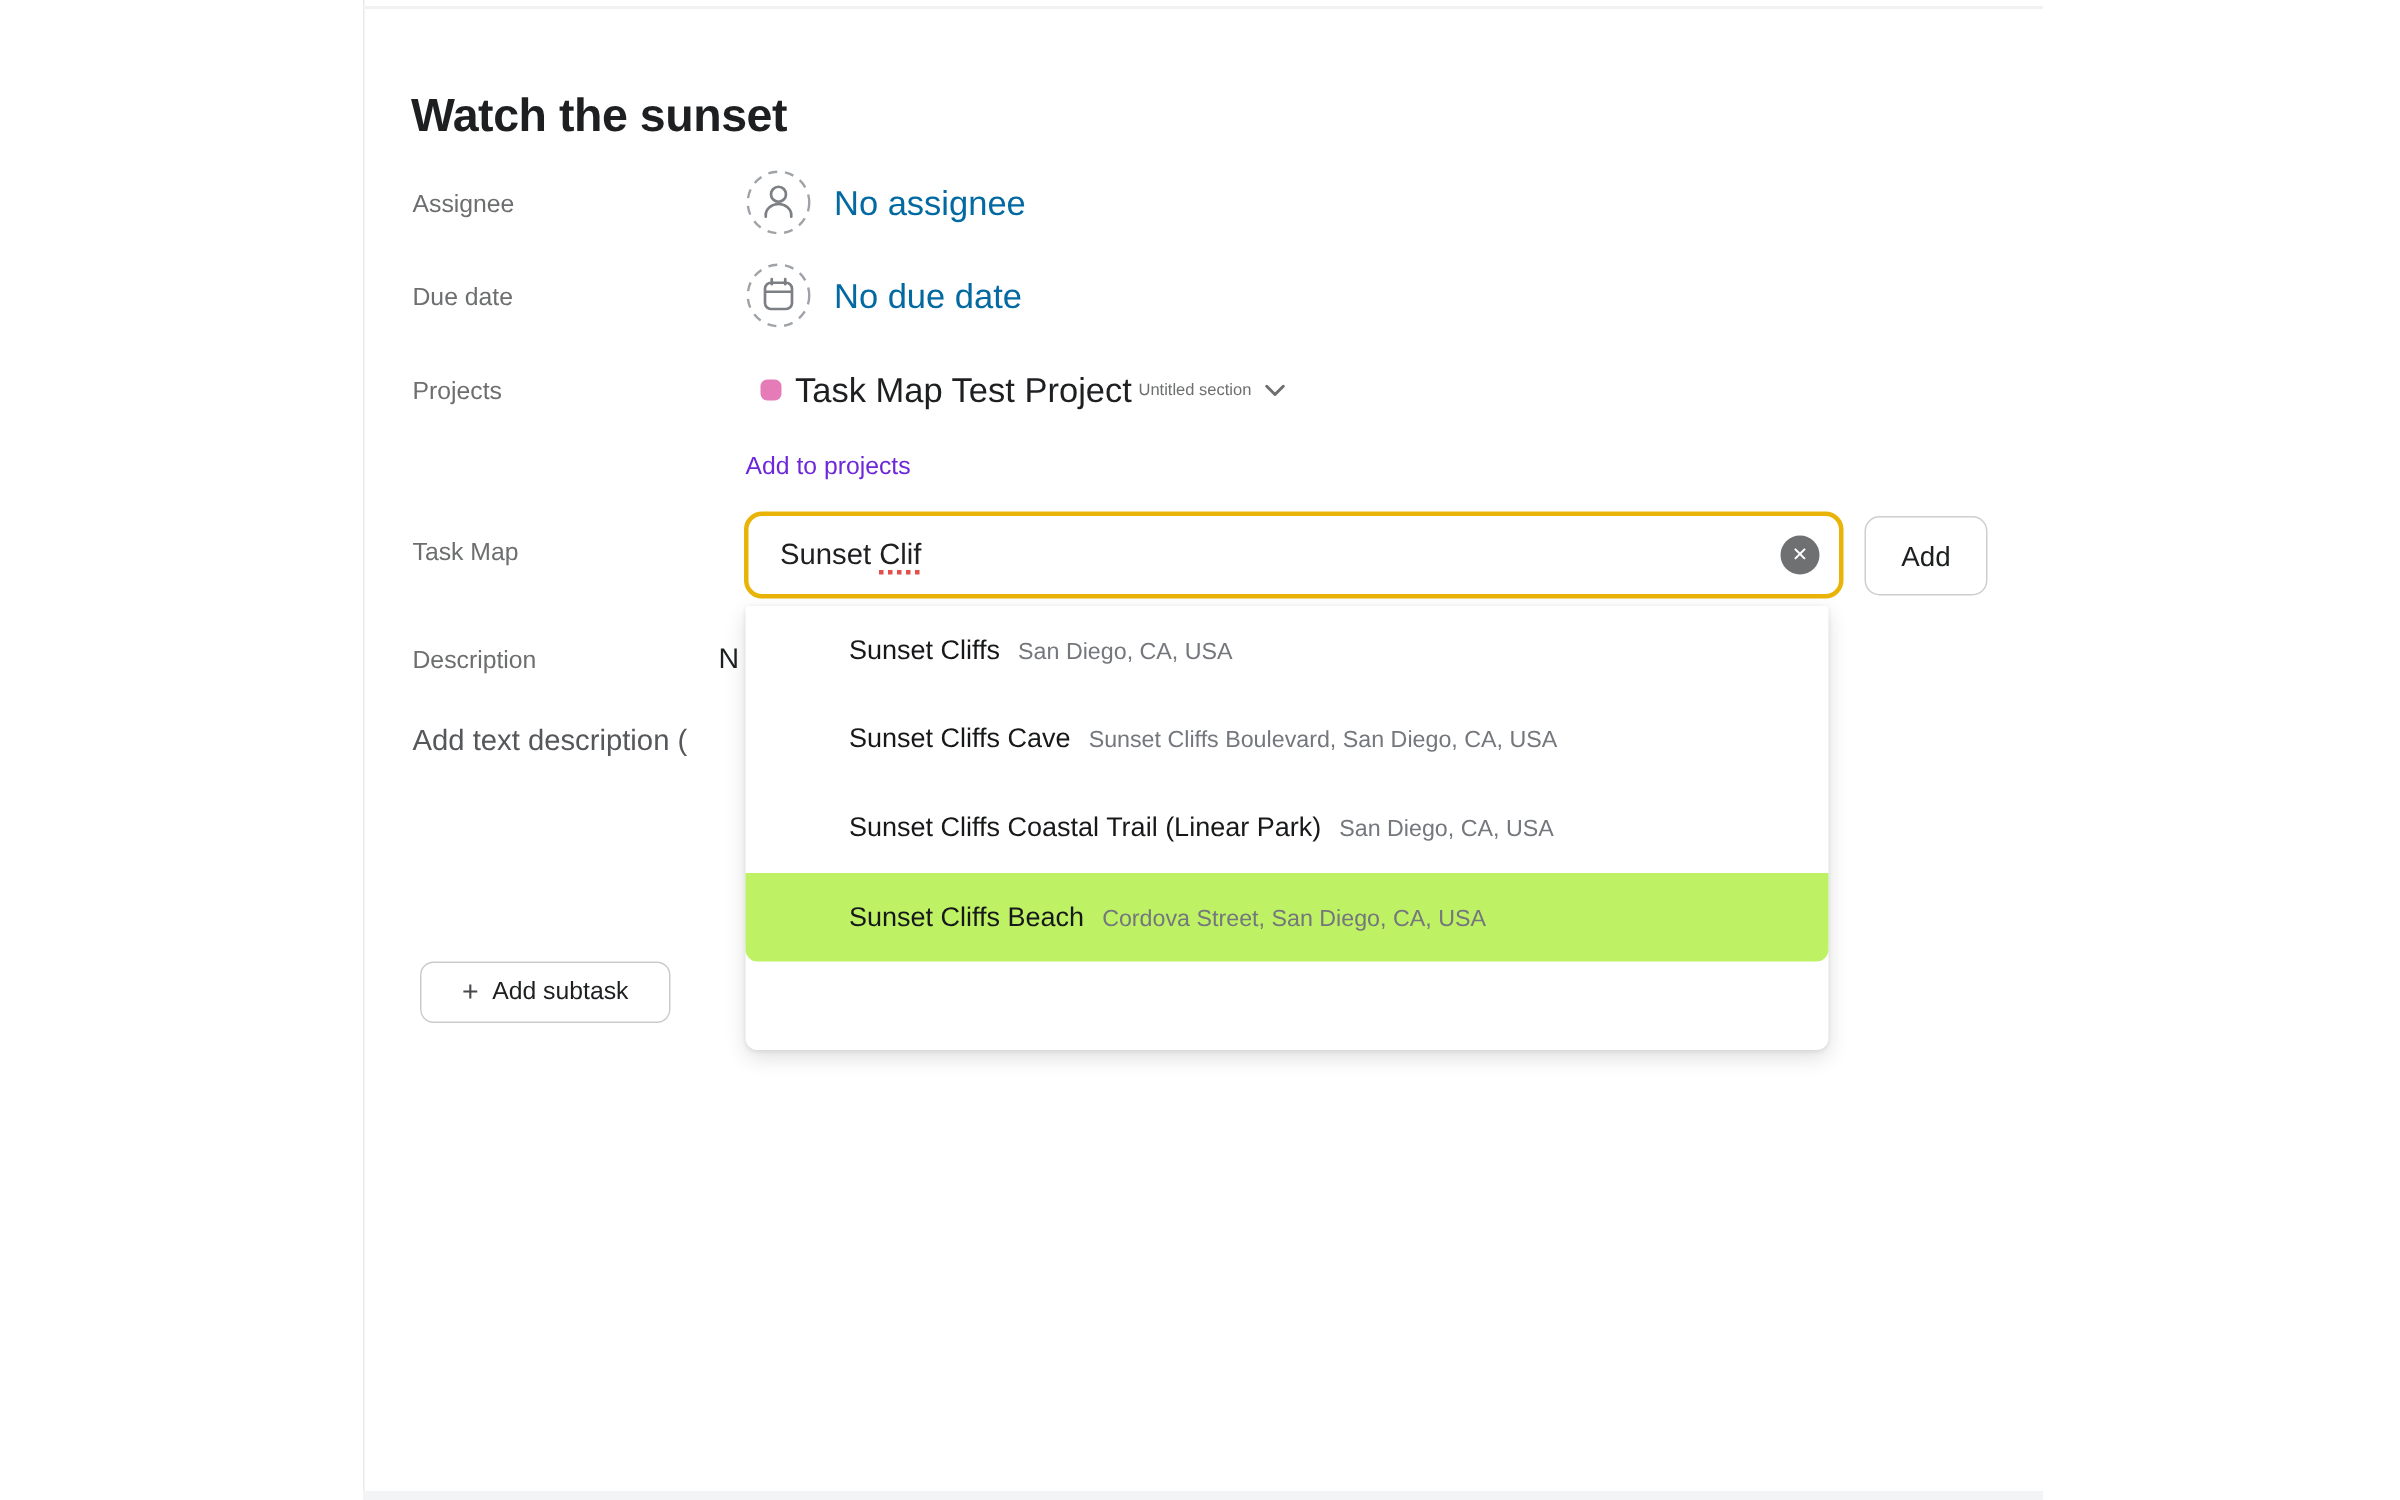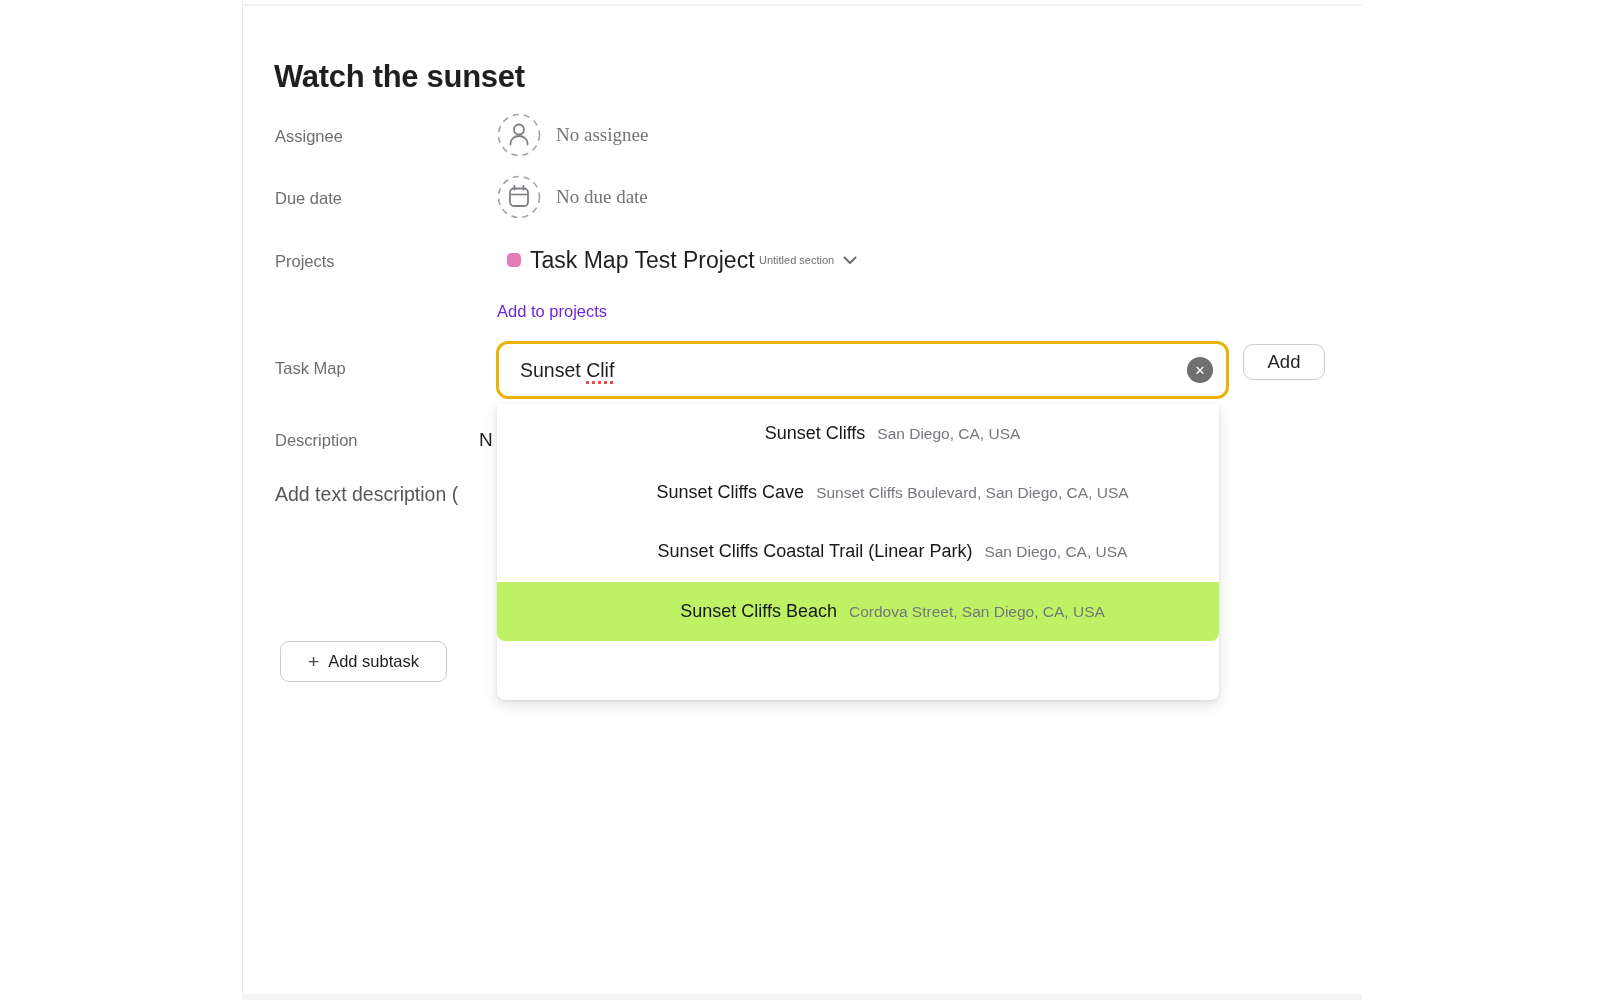--- a/index.html
+++ b/index.html
@@ -12,47 +12,47 @@
   .bottom-band{position:absolute;left:242px;top:994px;width:1120px;height:6px;background:#f3f4f5;}
 
   .title{position:absolute;left:274px;top:38px;font-size:31px;font-weight:700;letter-spacing:-.3px;}
 
   .flabel{position:absolute;left:275px;font-size:16.5px;line-height:20px;color:#6d6e6f;}
   .lbl-assignee{top:126px}.lbl-due{top:188px}.lbl-projects{top:251px}.lbl-taskmap{top:358px}.lbl-desc{top:430px}
 
   .dashed-icon{position:absolute;left:497px;width:44px;height:44px;}
   .icn-assignee{top:113px}.icn-due{top:175px}
 
-  .fvalue{position:absolute;font-size:19px;line-height:24px;color:#737373;cursor:pointer;font-family:Liberation Serif, serif;}
+  .fvalue{position:absolute;font-size:23px;line-height:24px;color:#0369a1;cursor:pointer;}
   .val-assignee{left:556px;top:123px}.val-due{left:556px;top:185px}
 
   .project-dot{position:absolute;left:507px;top:253px;width:14px;height:14px;border-radius:4.5px;background:#e57cb8;}
   .project-name{position:absolute;left:530px;top:248px;font-size:23px;line-height:24px;cursor:pointer;}
   .section{position:absolute;left:759px;top:248px;font-size:11px;line-height:24px;color:#6d6e6f;
            display:flex;align-items:center;gap:9px;cursor:pointer;}
   .add-to-projects{position:absolute;left:497px;top:300px;font-size:16.5px;line-height:22px;color:#6d28d9;cursor:pointer;}
 
   .tm-input{position:absolute;left:496px;top:341px;width:733px;height:58px;box-sizing:border-box;
             border:3px solid #eab308;border-radius:12px;background:#fff;
             display:flex;align-items:center;padding:0 48px 0 21px;cursor:text;}
   .tm-text{font-size:19.5px;white-space:pre;}
   .misspell{text-decoration:underline dotted #e34f4a 2.5px;text-underline-offset:4px;}
   .clear-btn{position:absolute;right:13px;top:50%;transform:translateY(-50%);width:26px;height:26px;
              border-radius:50%;background:#6f7072;color:#fff;display:flex;align-items:center;justify-content:center;
              font-size:13px;cursor:pointer;}
-  .add-btn{position:absolute;left:1243px;top:344px;width:82px;height:36px;box-sizing:border-box;
+  .add-btn{position:absolute;left:1243px;top:344px;width:82px;height:53px;box-sizing:border-box;
            border:1px solid #d0cecc;border-radius:10px;background:#fff;
            display:flex;align-items:center;justify-content:center;font-size:18.5px;cursor:pointer;}
 
   .desc-value{position:absolute;left:479px;top:428px;font-size:19px;line-height:24px;}
   .desc-placeholder{position:absolute;left:275px;top:482px;font-size:19.5px;line-height:24px;color:#55575a;cursor:text;}
 
   .dropdown{position:absolute;left:497px;top:404px;width:722px;height:296px;background:#fff;z-index:5;
             border-radius:2px 2px 8px 8px;
-            box-shadow:0 5px 14px rgba(0,0,0,.12),0 1px 3px rgba(0,0,0,.08);text-align:center;}
+            box-shadow:0 5px 14px rgba(0,0,0,.12),0 1px 3px rgba(0,0,0,.08);}
   .ac-item{height:59.2px;line-height:59.2px;padding-left:69px;white-space:nowrap;overflow:hidden;cursor:pointer;}
   .ac-item.highlighted{background:#bef264;border-radius:0 0 8px 8px;}
   .ac-name{font-size:18px;font-weight:500;color:#17181a;}
   .ac-addr{font-size:15.5px;color:#74777c;margin-left:12px;}
 
   .add-subtask{position:absolute;left:280px;top:641px;width:167px;height:41px;box-sizing:border-box;
                border:1px solid #cdcbca;border-radius:9px;background:#fff;
                display:flex;align-items:center;justify-content:center;gap:9px;font-size:16.5px;cursor:pointer;}
   .plus-glyph{font-size:19px;color:#47484b;}
   svg{display:block}

